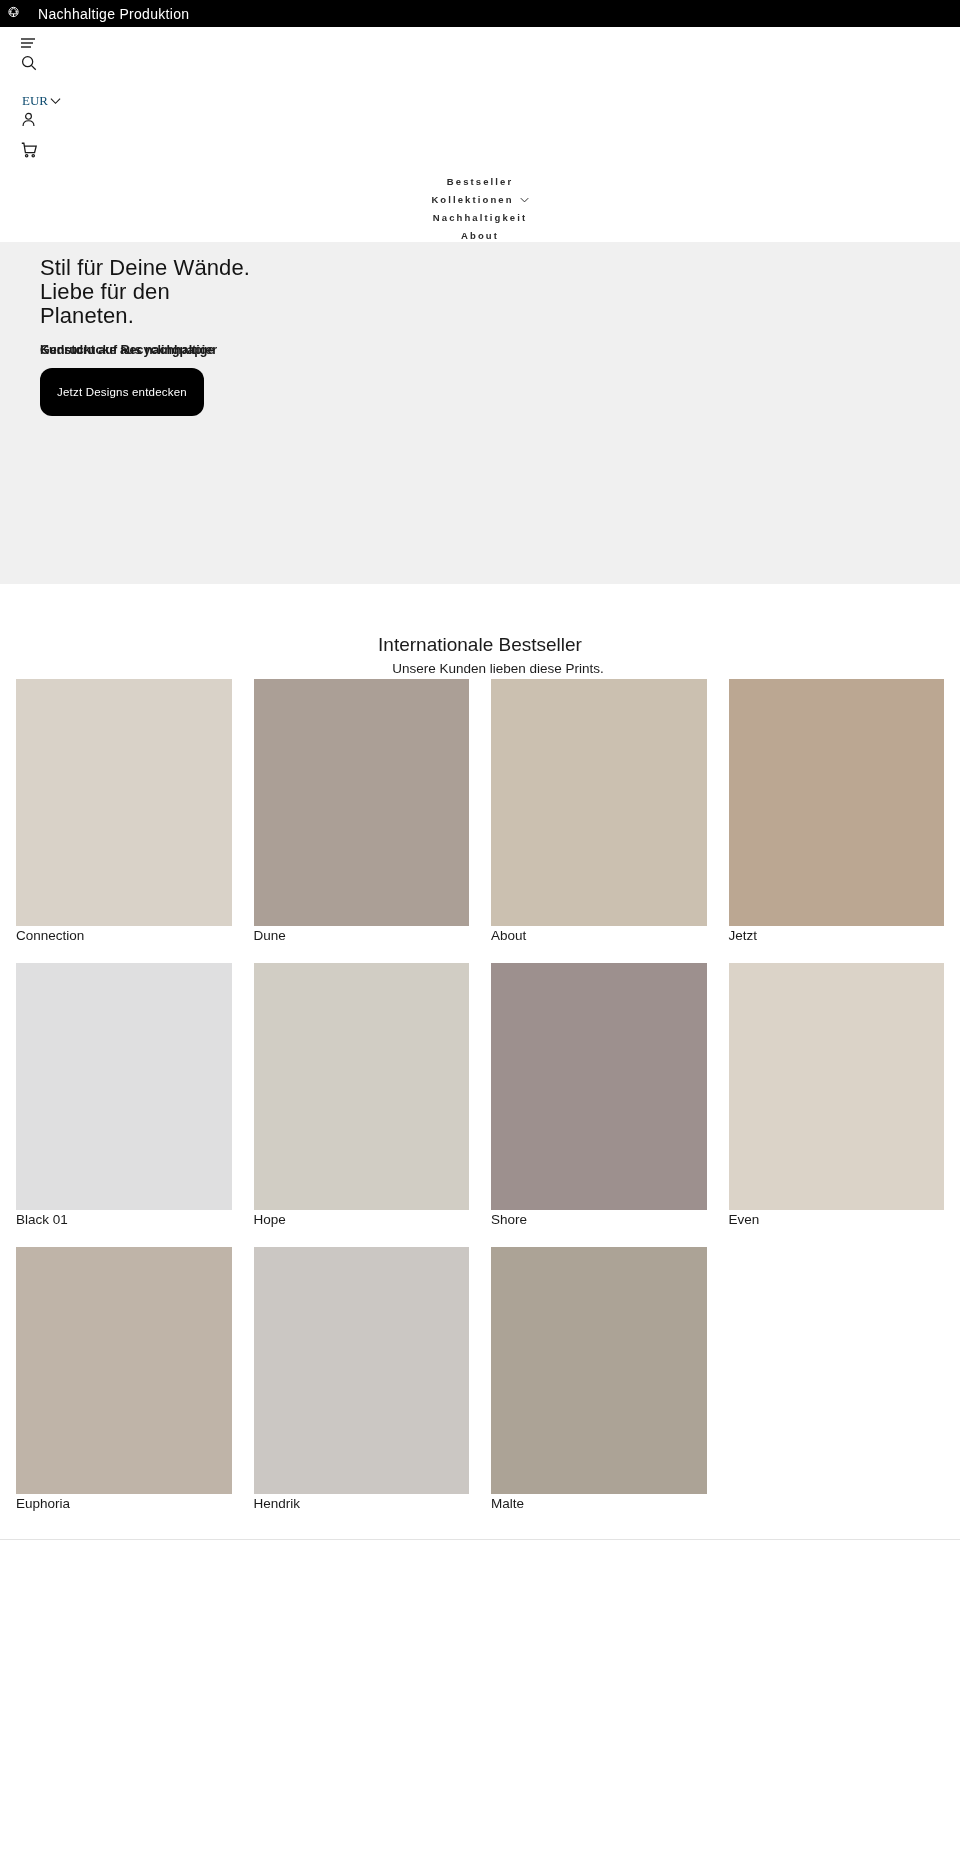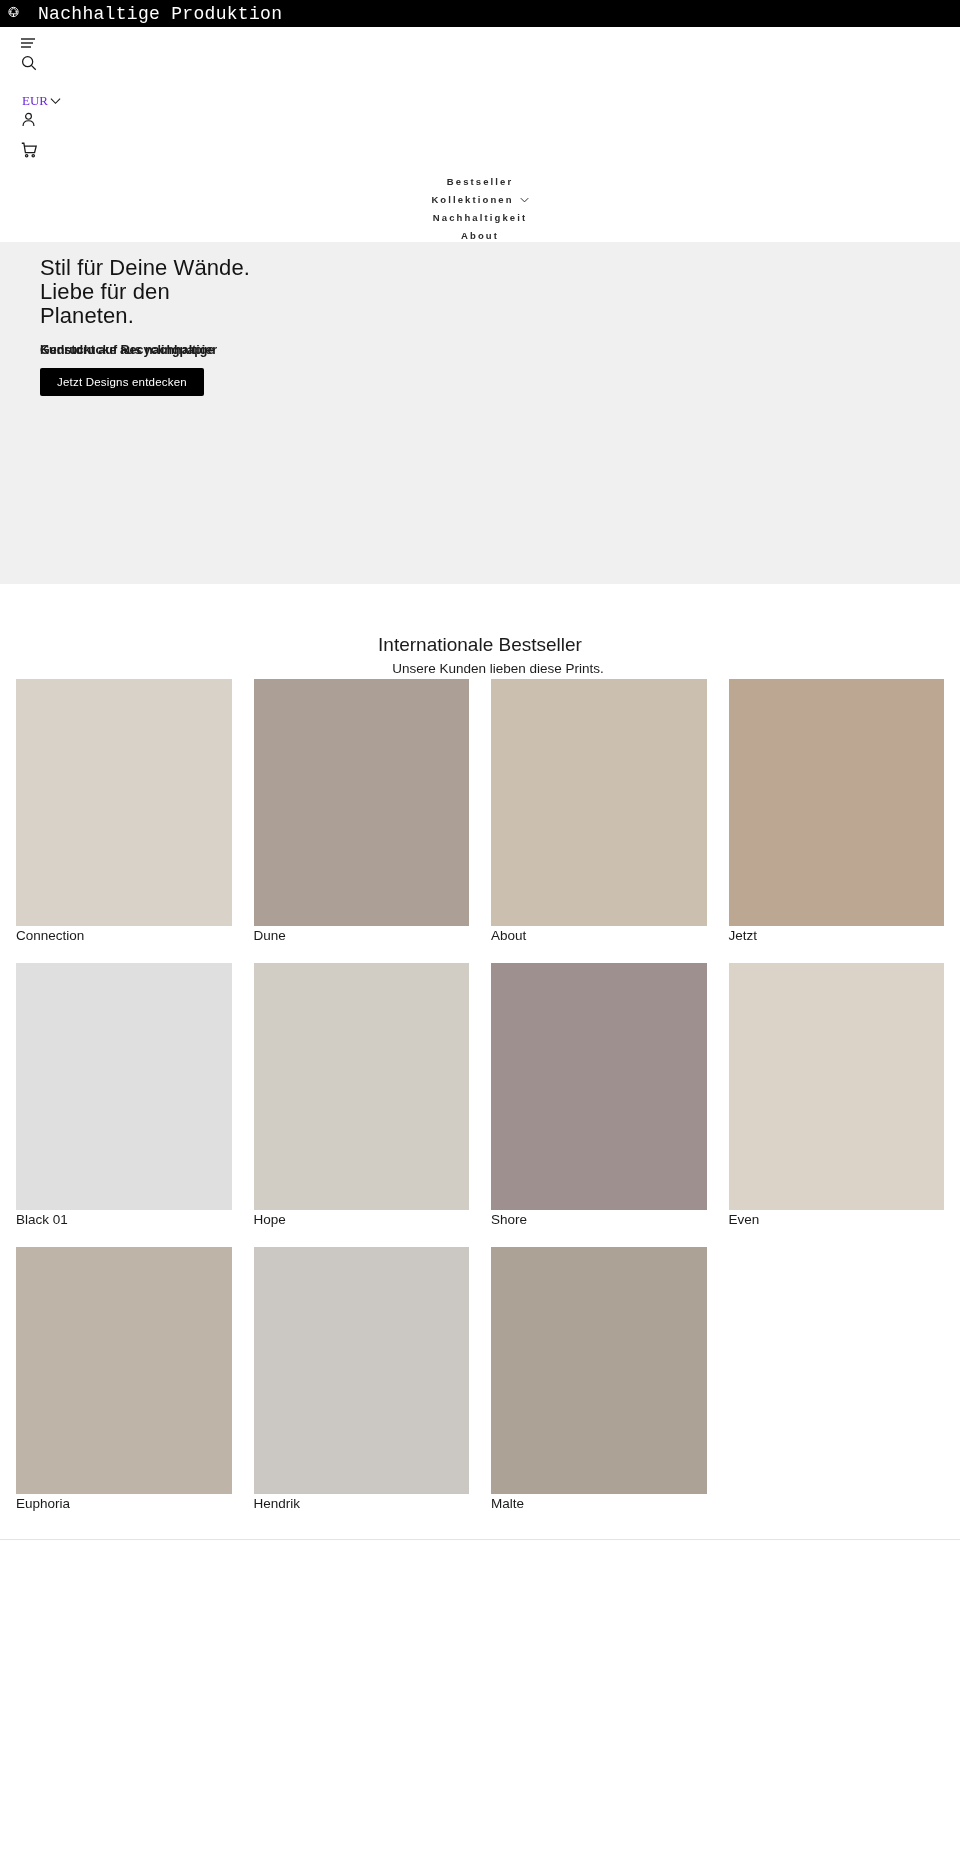--- a/index.html
+++ b/index.html
@@ -22,22 +22,22 @@
     gap: 12px;
   }
   .announce-icon {
     width: 26px;
     display: flex;
     align-items: center;
     justify-content: center;
     flex: 0 0 26px;
   }
   .announce-text {
-    font-family: Liberation Mono, monospace;
-    font-size: 18px;
+    font-family: Liberation Sans, sans-serif;
+    font-size: 14px;
     letter-spacing: 0.3px;
     white-space: nowrap;
   }
 
   
   .header {
     position: relative;
     height: 215px;
     background: #ffffff;
   }
@@ -55,21 +55,21 @@
 
   .currency {
     position: absolute;
     left: 22px;
     top: 66px;
     display: flex;
     align-items: flex-end;
     gap: 2px;
     font-family: "Liberation Serif", serif;
     font-size: 13px;
-    color: #6d28d9;
+    color: #0c4a6e;
   }
   .currency svg { margin-top: 4px; }
 
   .nav {
     position: absolute;
     left: 0;
     right: 0;
     top: 147px;
     display: flex;
     flex-direction: column;
@@ -120,22 +120,22 @@
     font-weight: bold;
     color: #1c1c1c;
     white-space: nowrap;
   }
   .hero-btn {
     display: inline-block;
     margin-top: 7px;
     background: #000000;
     color: #ffffff;
     border: none;
-    border-radius: 2px;
-    padding: 8px 17px;
+    border-radius: 12px;
+    padding: 18px 17px;
     font-family: "Liberation Sans", sans-serif;
     font-size: 11.5px;
     letter-spacing: 0.2px;
     cursor: pointer;
   }
 
   
   .bs-section { padding-top: 48px; background: #ffffff; }
   .bs-head { text-align: center; }
   .bs-title {

